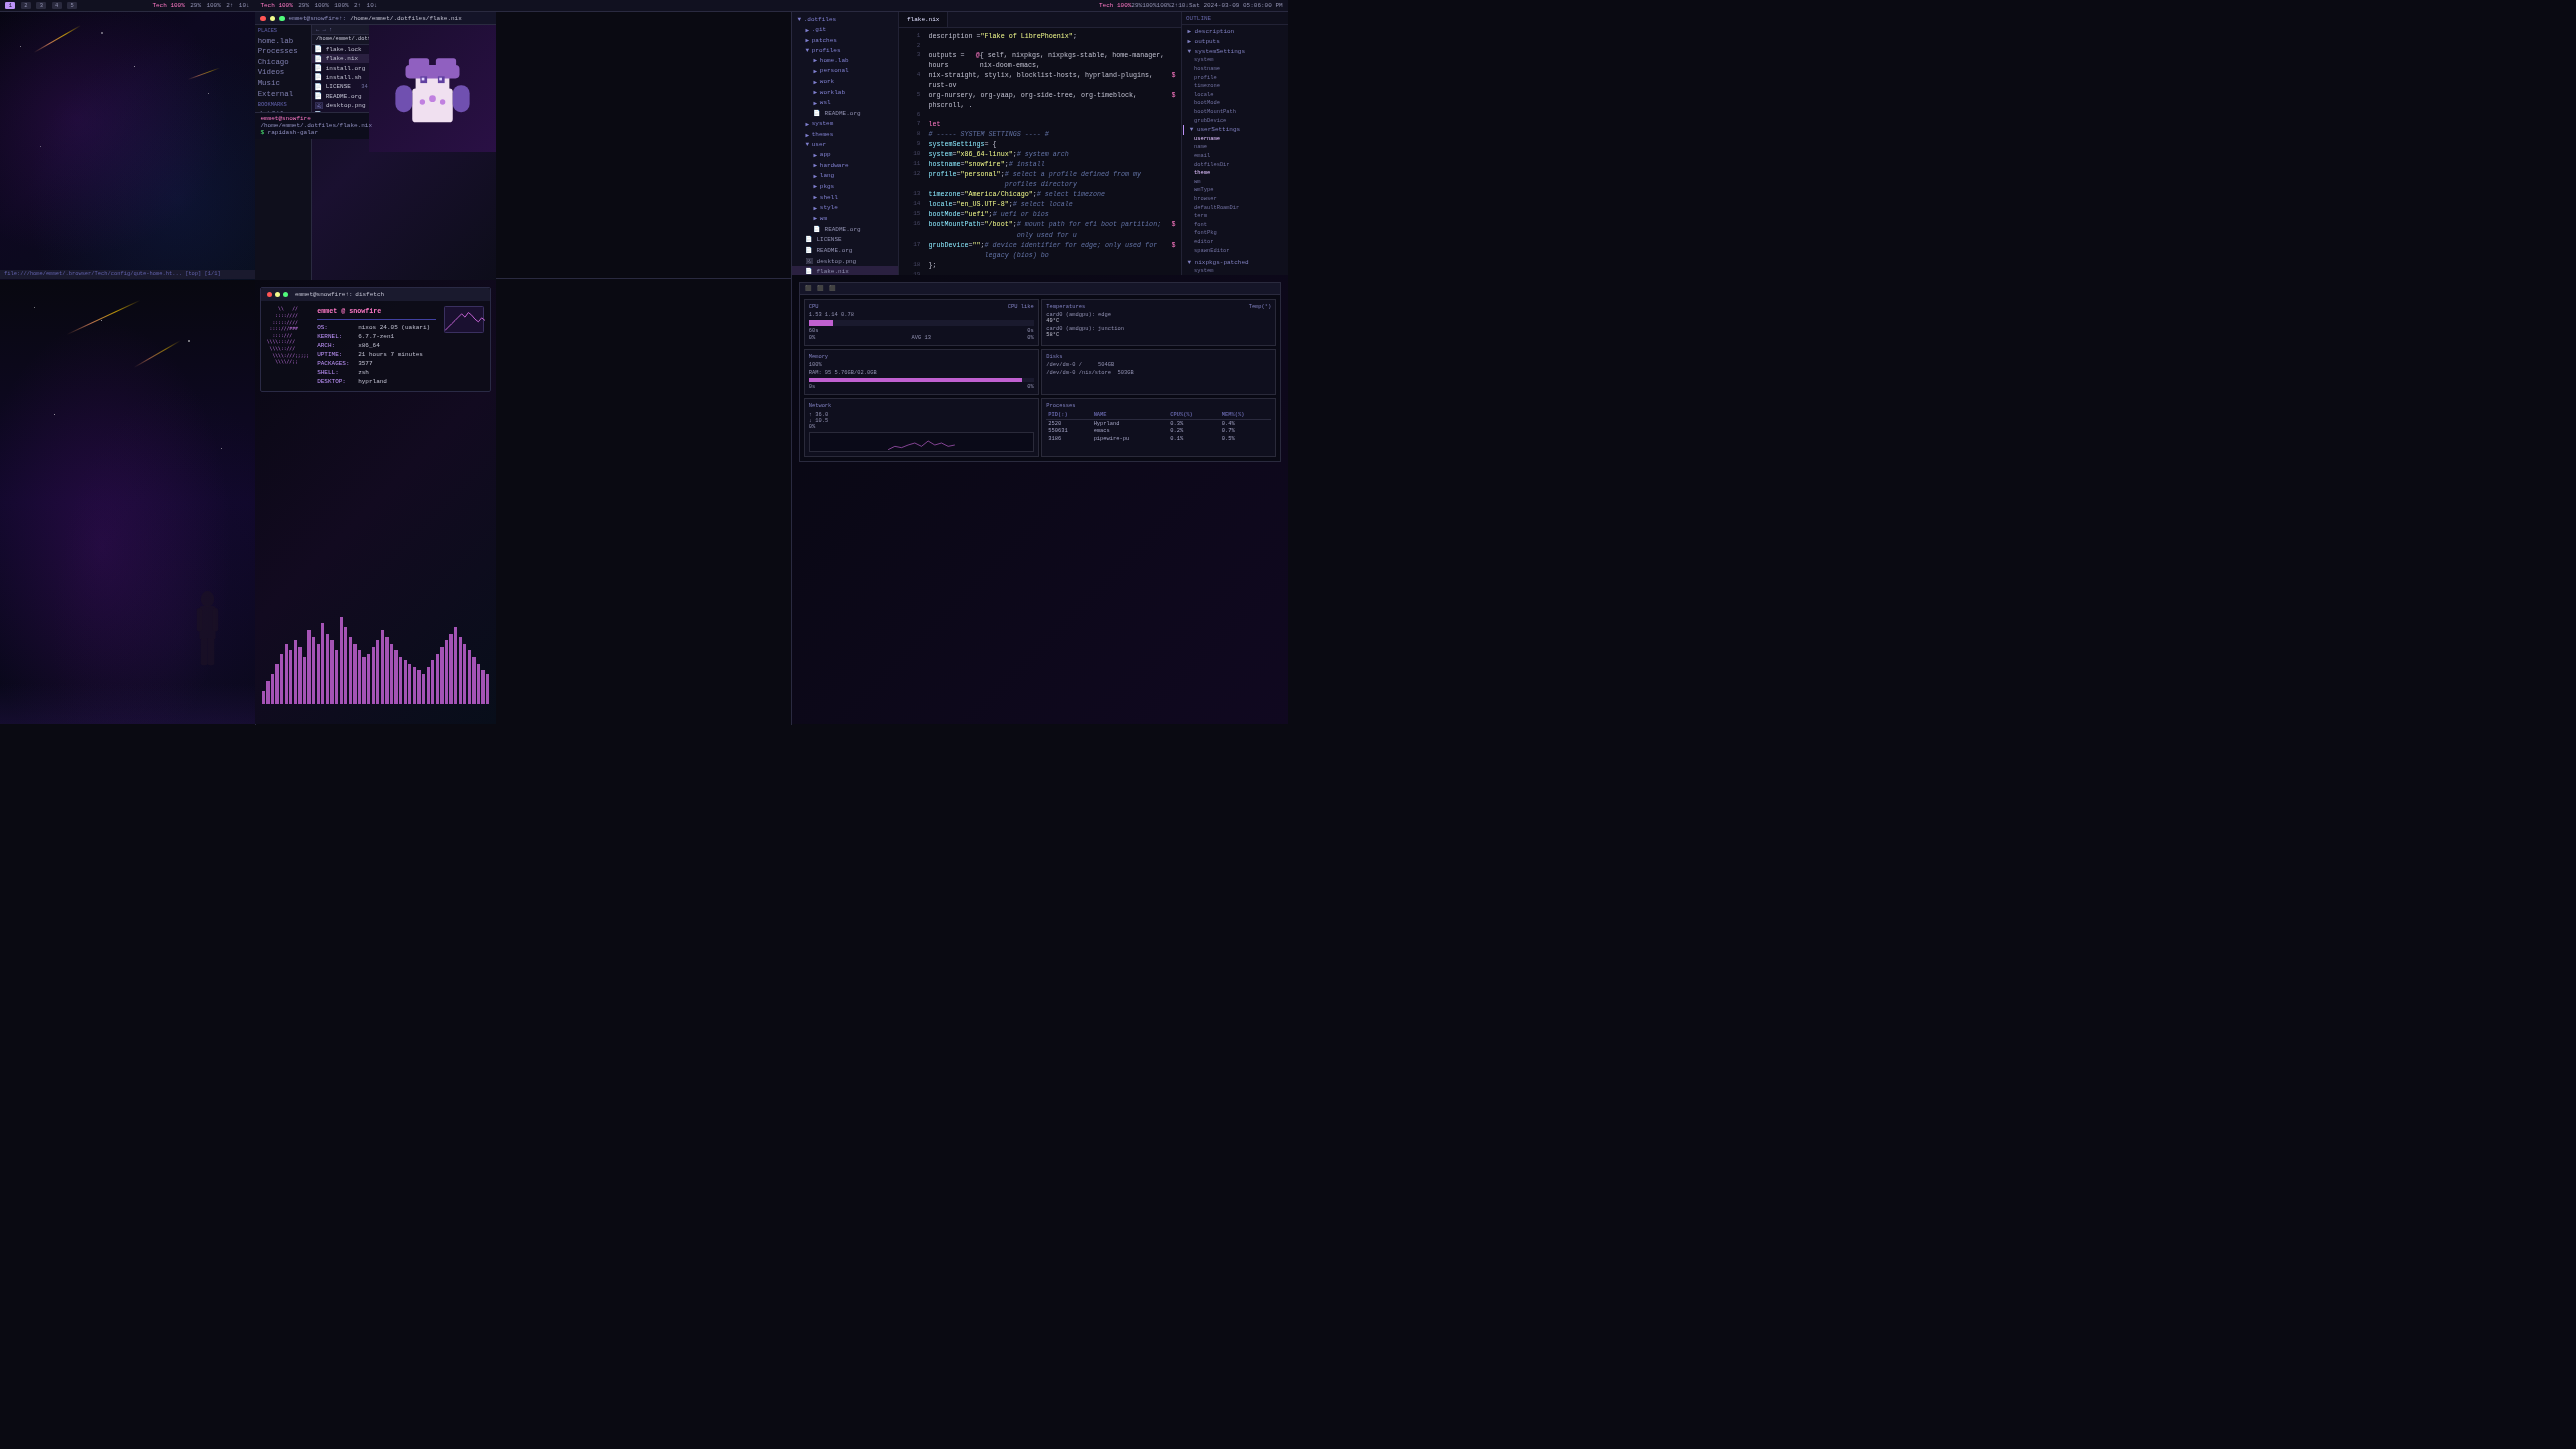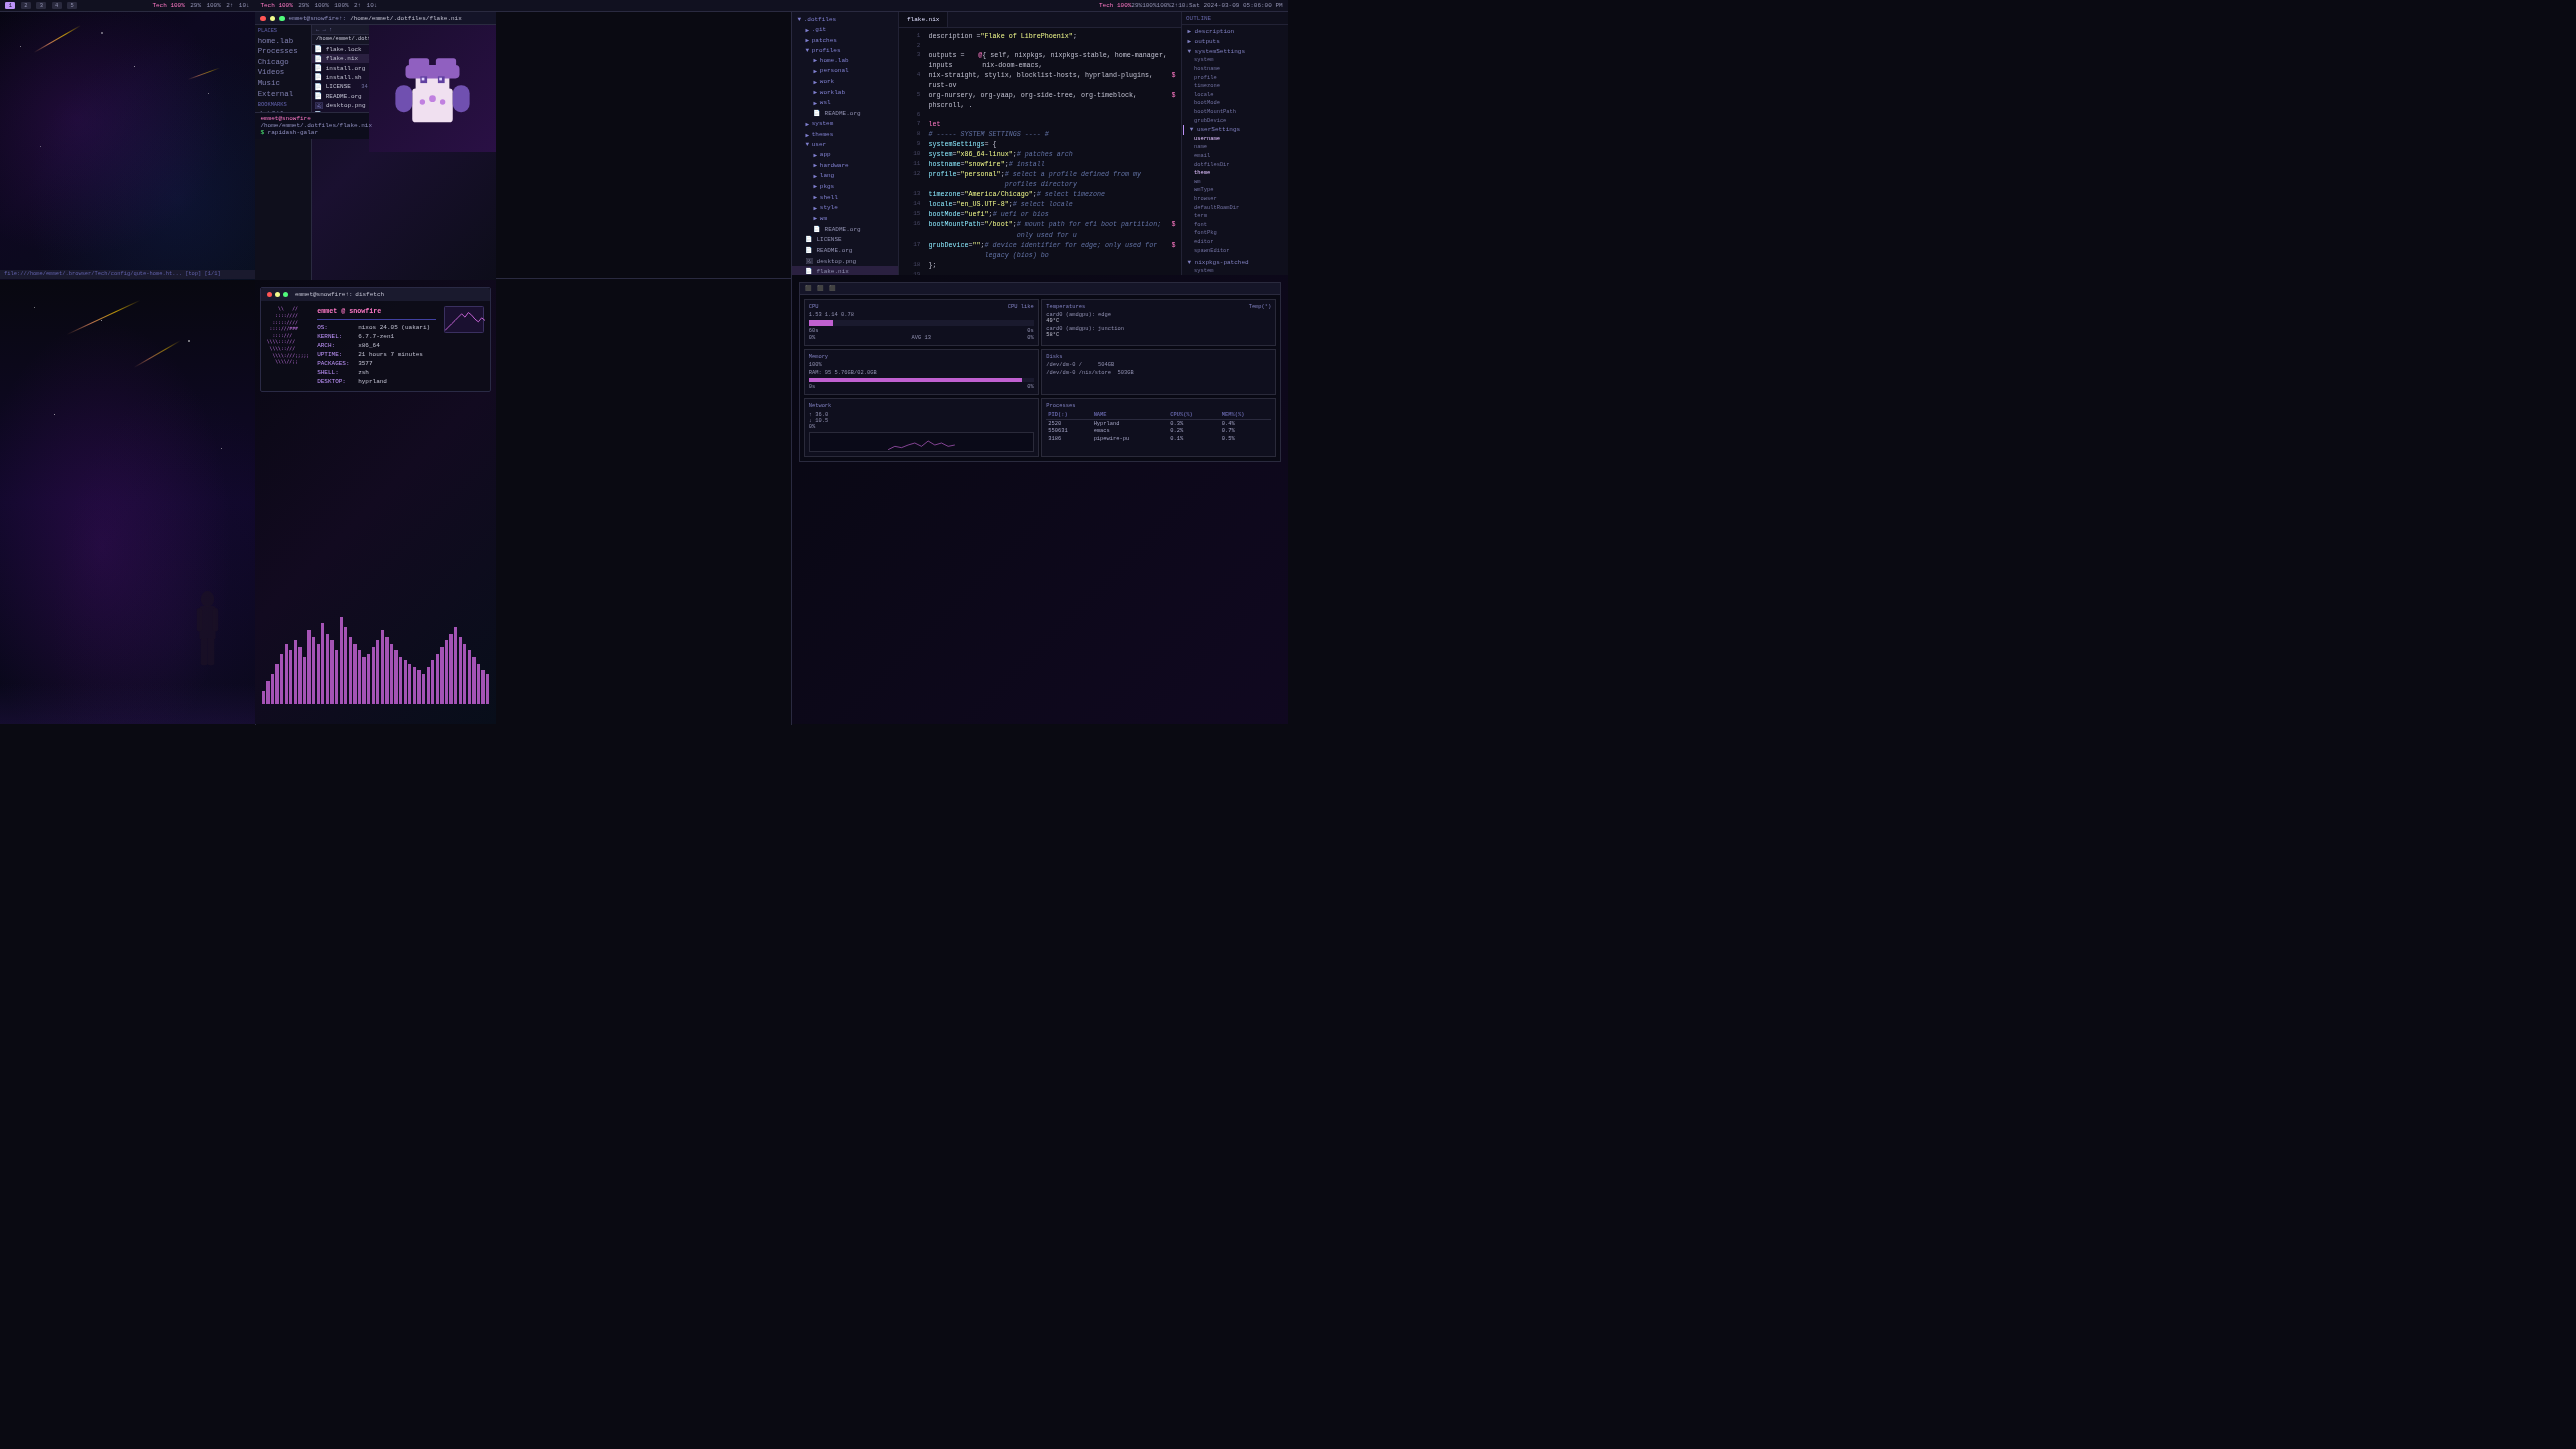--- a/index.html
+++ b/index.html
@@ -691,21 +691,21 @@
             <span class="ln">1</span>
             <span class="plain">  description = </span>
             <span class="str">"Flake of LibrePhoenix"</span>
             <span class="plain">;</span>
           </div>
         <div class="code-line">
             <span class="ln">2</span>
           </div>
         <div class="code-line">
             <span class="ln">3</span>
-            <span class="plain">  outputs = inputs</span>
+            <span class="plain">  outputs = hours</span>
             <span class="op">@</span>
             <span class="plain">{ self, nixpkgs, nixpkgs-stable, home-manager, nix-doom-emacs,</span>
           </div>
         <div class="code-line">
             <span class="ln">4</span>
             <span class="plain">    nix-straight, stylix, blocklist-hosts, hyprland-plugins, rust-ov</span>
             <span class="op">$</span>
           </div>
         <div class="code-line">
             <span class="ln">5</span>
@@ -729,21 +729,21 @@
             <span class="var">systemSettings</span>
             <span class="plain"> = {</span>
           </div>
         <div class="code-line">
             <span class="ln">10</span>
             <span class="plain">      </span>
             <span class="var">system</span>
             <span class="plain"> = </span>
             <span class="str">"x86_64-linux"</span>
             <span class="plain">;</span> 
-            <span class="cmt"># patches arch</span>
+            <span class="cmt"># system arch</span>
           </div>
         <div class="code-line">
             <span class="ln">11</span>
             <span class="plain">      </span>
             <span class="var">hostname</span>
             <span class="plain"> = </span>
             <span class="str">"snowfire"</span>
             <span class="plain">;</span> 
             <span class="cmt"># install</span>
           </div>

